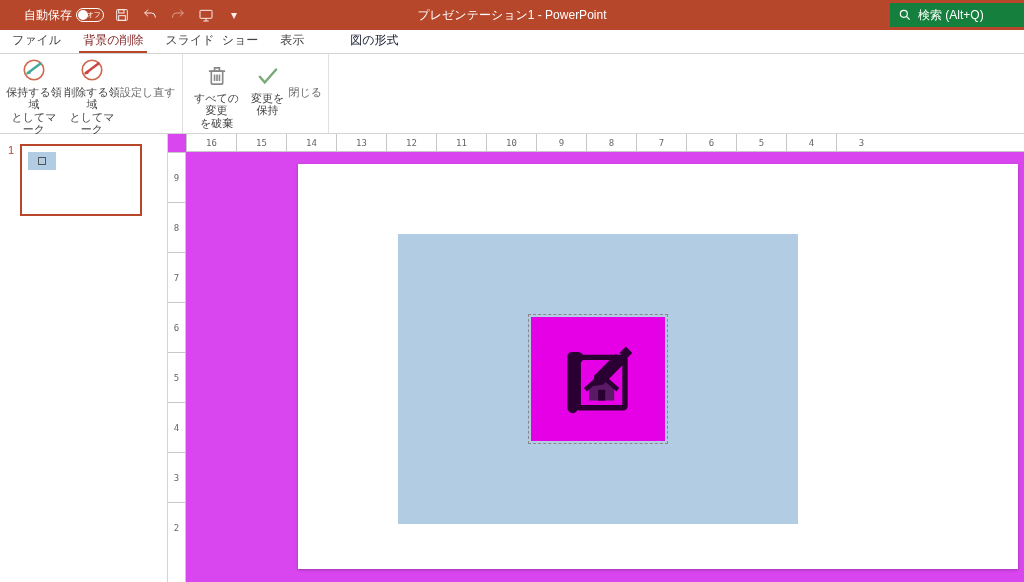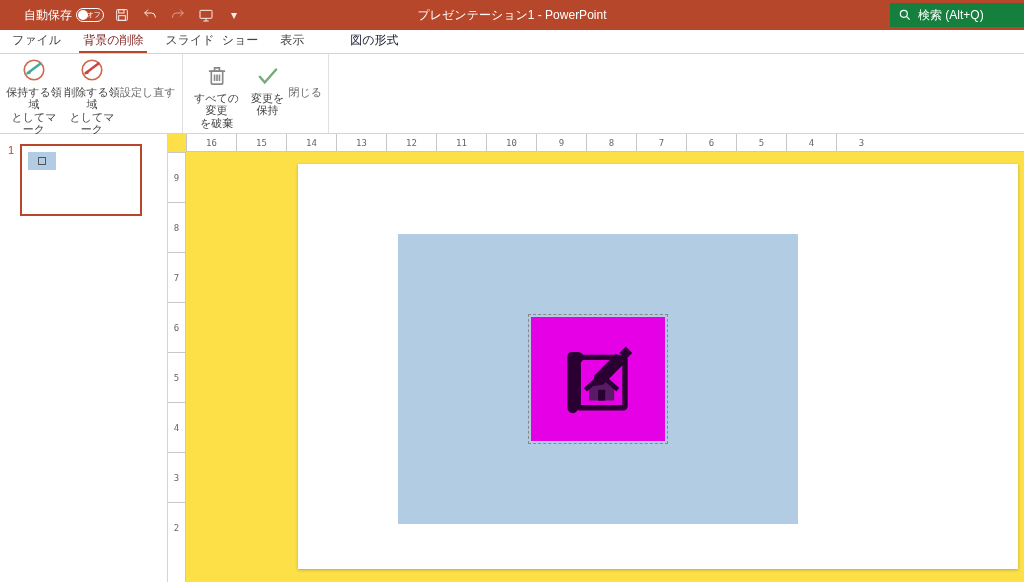--- a/index.html
+++ b/index.html
@@ -35,21 +35,21 @@
 
   
   .workarea { display: flex; height: calc(582px - 30px - 24px - 80px); background: #e6e6e6; }
   .thumb-panel { width: 168px; background: #fff; border-right: 1px solid #d4d4d4; padding: 10px 6px; }
   .thumb-row { display: flex; gap: 6px; }
   .thumb-num { font-size: 11px; color: #b7472a; width: 8px; text-align: right; }
   .thumb { width: 122px; height: 72px; border: 2px solid #b7472a; background: #fff; position: relative; }
   .thumb-shape { position: absolute; left: 6px; top: 6px; width: 28px; height: 18px; background: #b2cde3; }
   .thumb-shape::after { content: ""; position: absolute; left: 50%; top: 50%; transform: translate(-50%, -50%); width: 6px; height: 6px; border: 1px solid #555; }
 
-  .editor { flex: 1; position: relative; background: #fde047; }
+  .editor { flex: 1; position: relative; background: #d946ef; }
   .ruler-h { position: absolute; top: 0; left: 18px; right: 0; height: 18px; background: #fff; border-bottom: 1px solid #c8c8c8; font-size: 9px; color: #666; display: flex; align-items: center; overflow: hidden; white-space: nowrap; }
   .ruler-h span { display: inline-block; width: 50px; text-align: center; border-left: 1px solid #c8c8c8; height: 100%; line-height: 18px; }
   .ruler-v { position: absolute; top: 18px; left: 0; width: 18px; bottom: 0; background: #fff; border-right: 1px solid #c8c8c8; font-size: 9px; color: #666; display: flex; flex-direction: column; align-items: center; overflow: hidden; }
   .ruler-v span { display: block; height: 50px; width: 100%; text-align: center; border-top: 1px solid #c8c8c8; line-height: 50px; }
 
   .canvas-wrap { position: absolute; top: 30px; left: 130px; width: 720px; height: 420px; }
   .slide { position: absolute; top: 0; left: 0; width: 720px; height: 405px; background: #fff; box-shadow: 0 1px 3px rgba(0,0,0,0.25); }
   .blue-box { position: absolute; left: 100px; top: 70px; width: 400px; height: 290px; background: #b2cde3; }
   .sel { position: absolute; left: 230px; top: 150px; width: 140px; height: 130px; border: 1px dashed #888; }
   .magenta { position: absolute; inset: 2px; background: #e600e6; display: flex; align-items: center; justify-content: center; }

